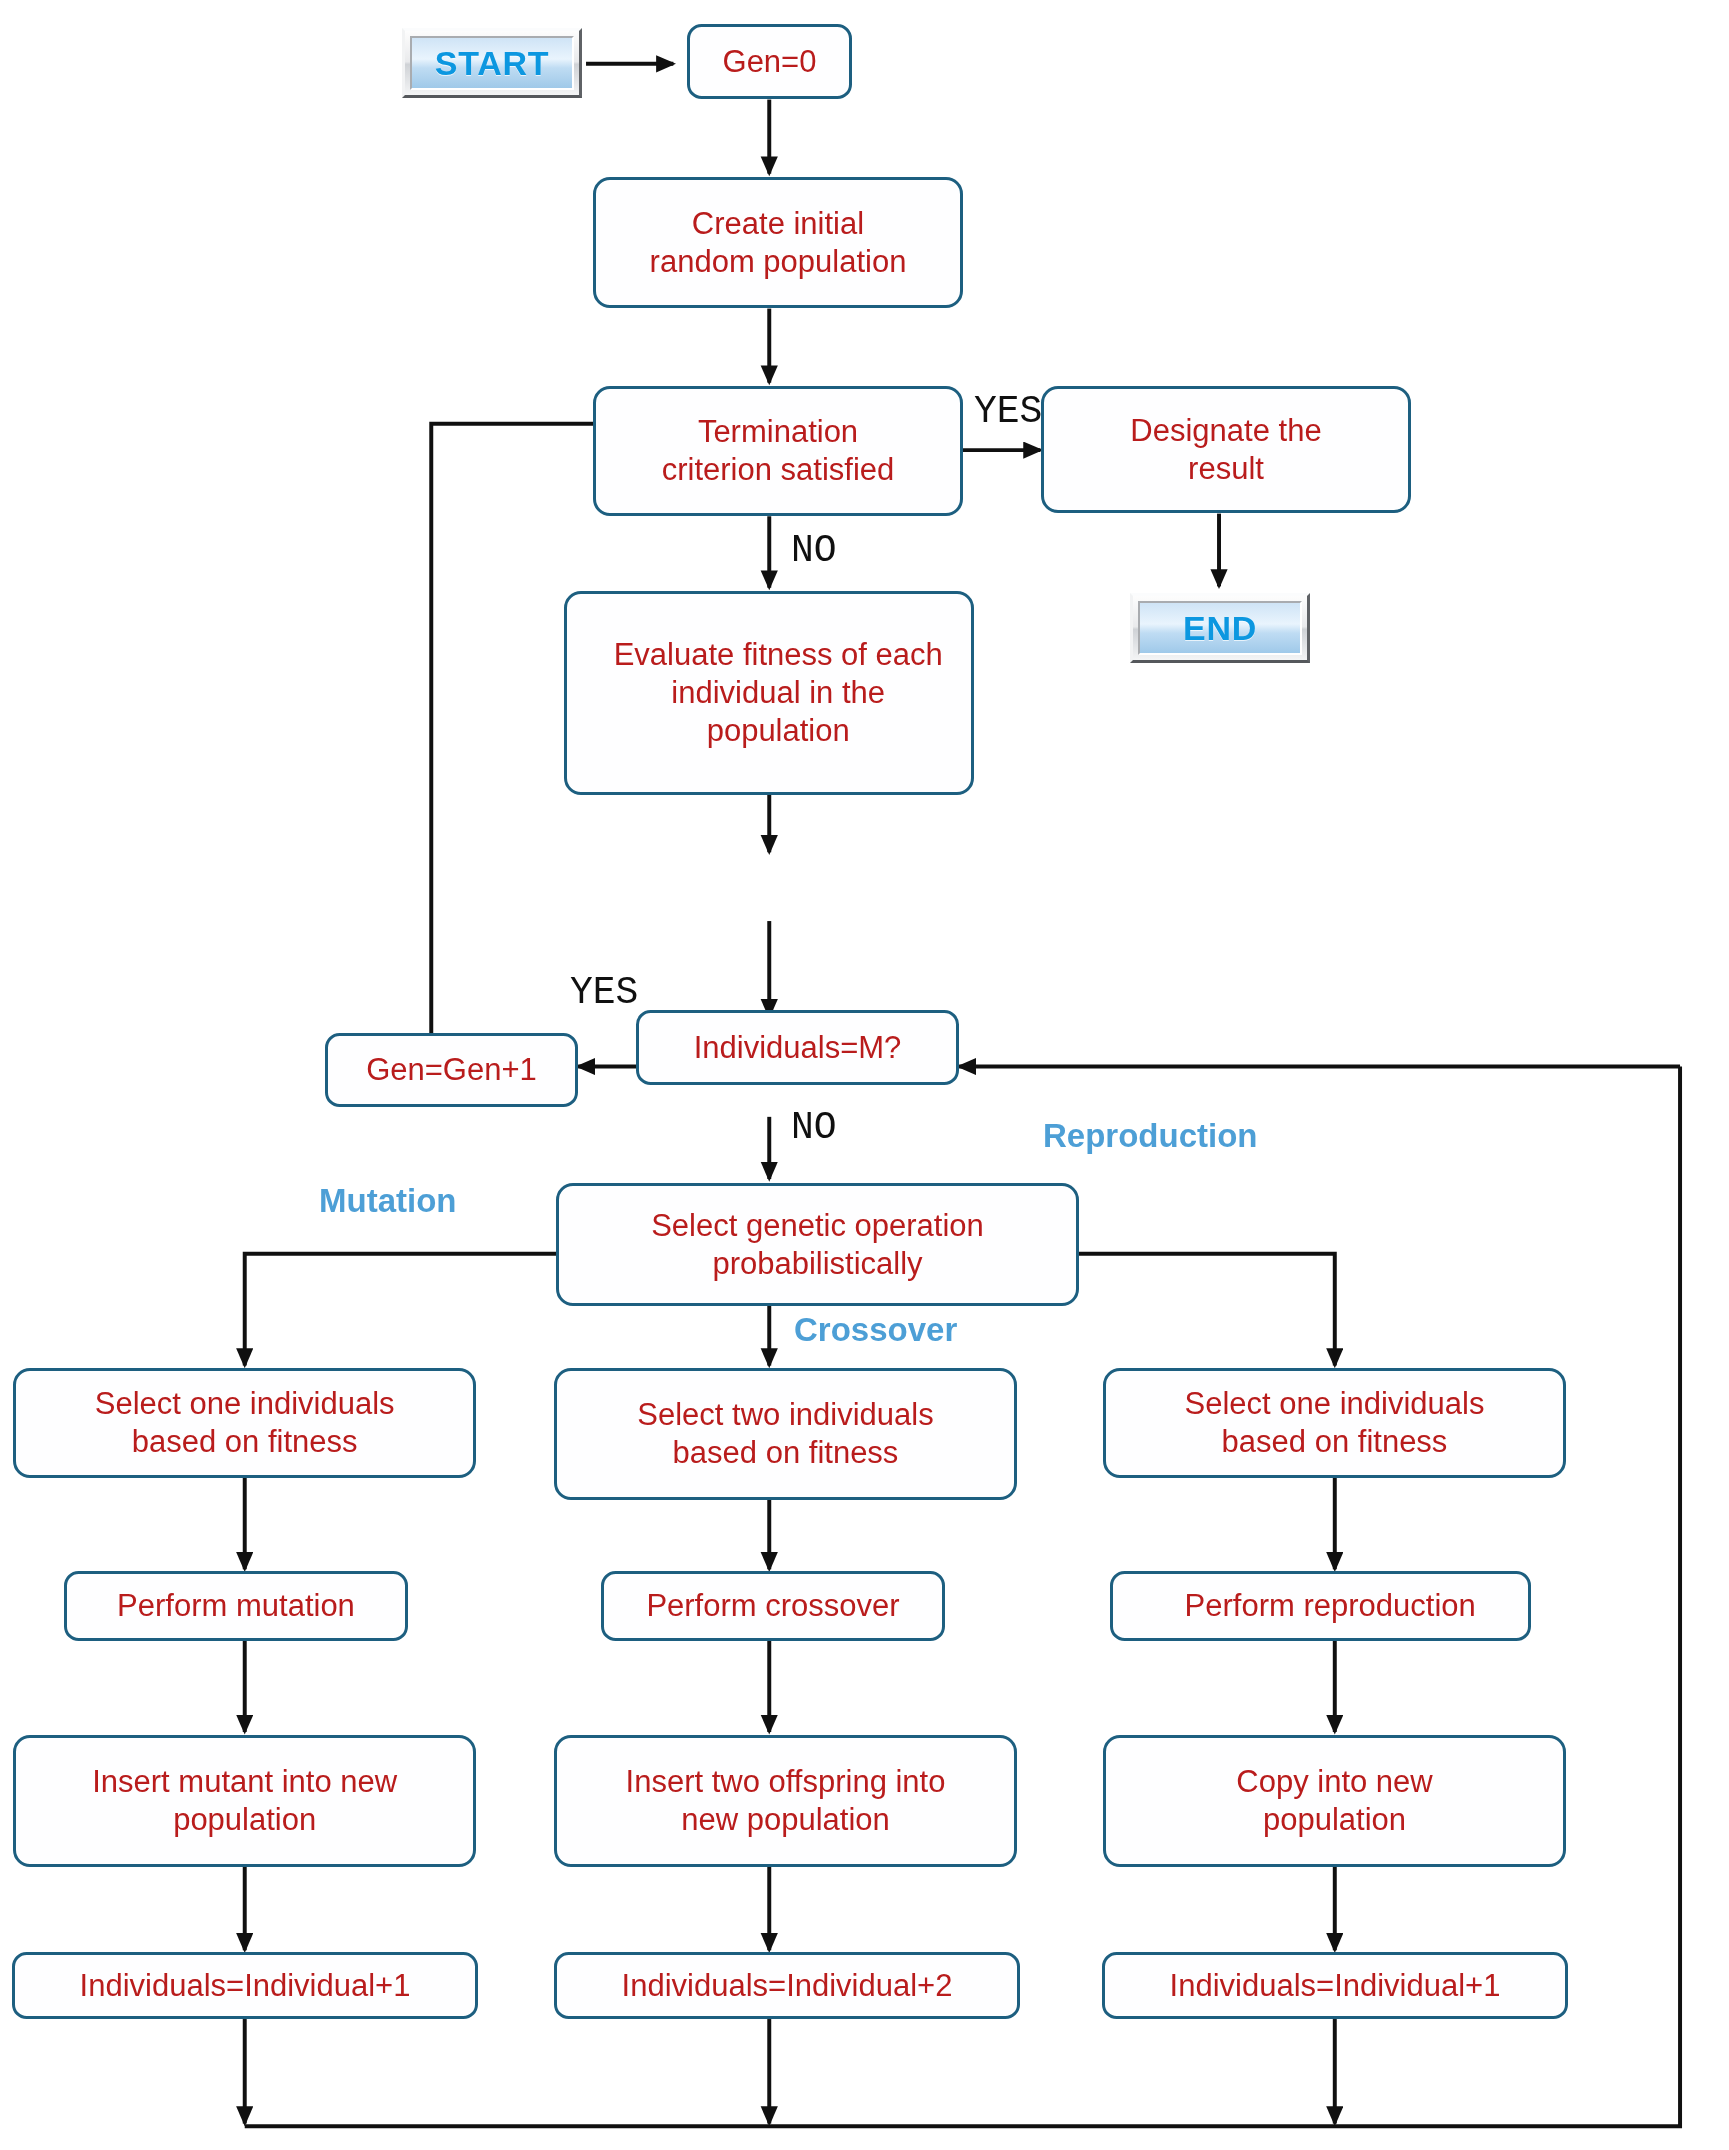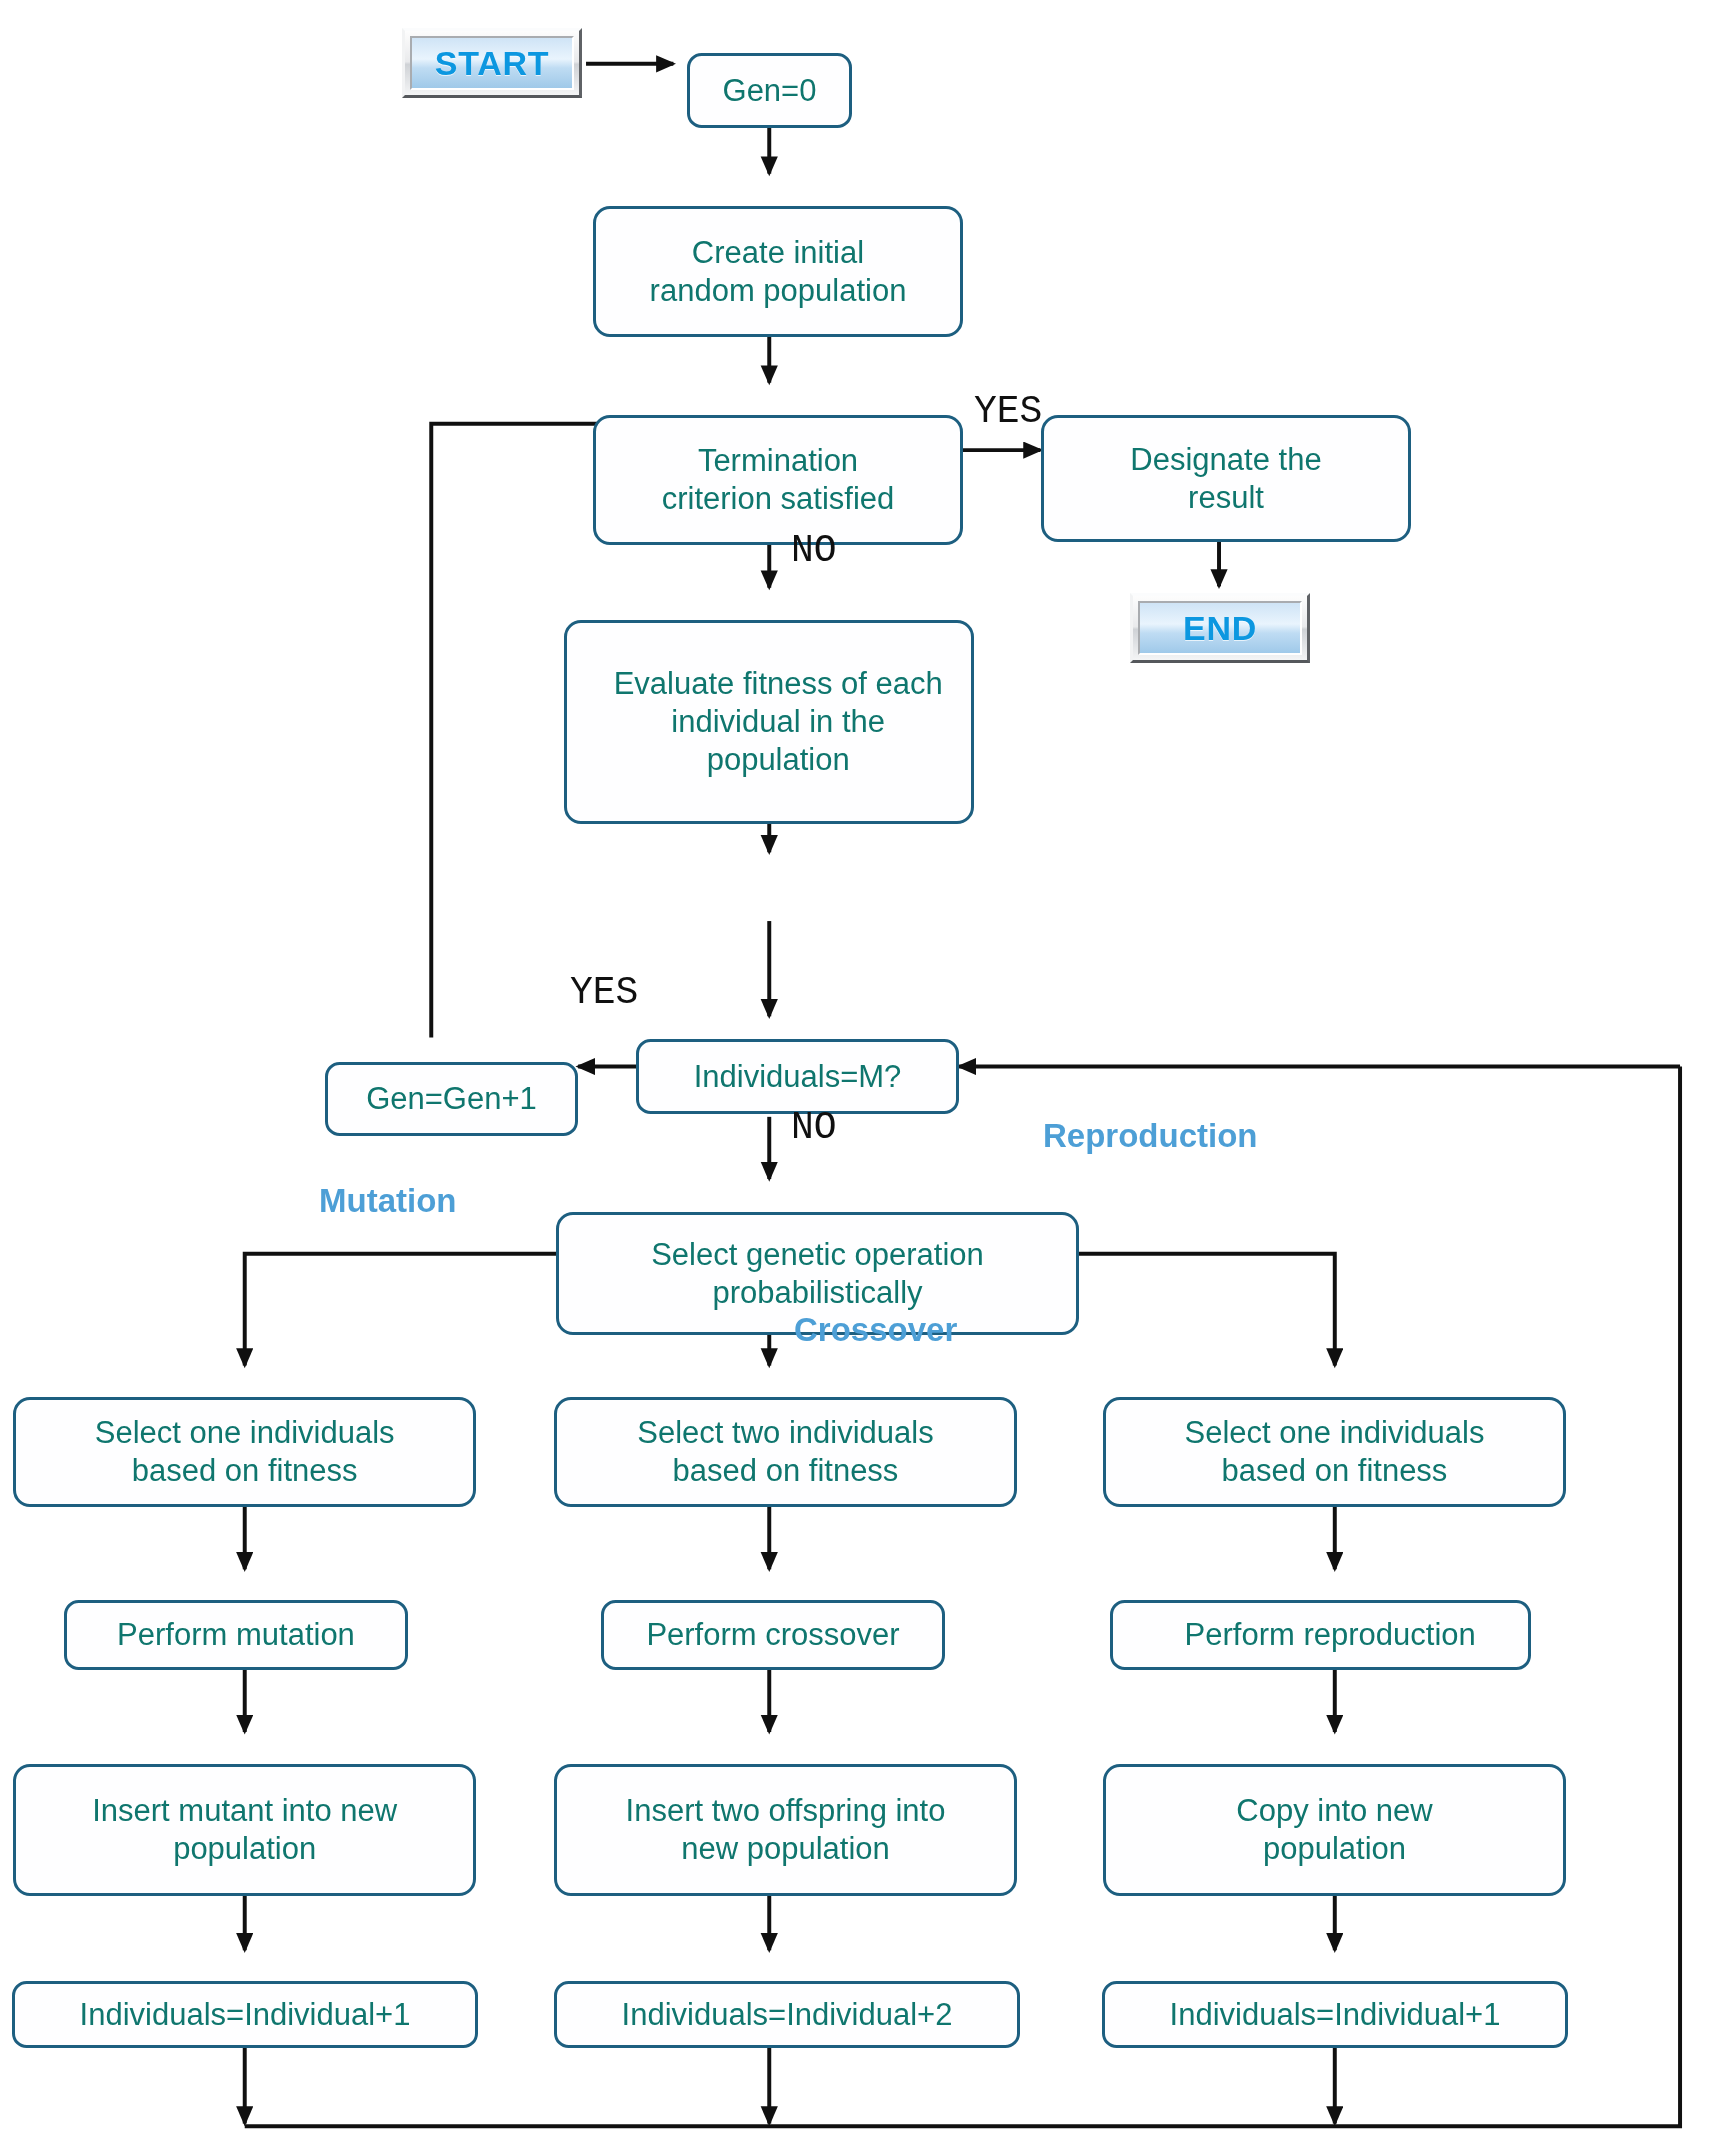--- a/index.html
+++ b/index.html
@@ -2,22 +2,22 @@
 <html style="font-size:10.6px"><head>
 <meta charset="utf-8">
 <style>
   html,body{margin:0;padding:0;background:#ffffff;}
   body{font-family:"Liberation Sans", sans-serif;}
   #stage{position:relative;width:1729px;height:2151px;background:#fff;overflow:hidden;}
   svg#wires{position:absolute;left:0;top:0;width:1729px;height:2151px;}
   .node{position:absolute;box-sizing:border-box;background:#fefeff;
         border:3.3px solid #1d5f80;border-radius:17px;
         display:flex;align-items:center;justify-content:center;text-align:center;
-        color:#0f766e;font-family:"Liberation Sans", sans-serif;line-height:1.22;
-        font-size:31px;padding:2.6px 6.6px;margin-top:29px;}
+        color:#b91c1c;font-family:"Liberation Sans", sans-serif;line-height:1.22;
+        font-size:31px;padding:2.6px 6.6px;}
   .node.tight{border-radius:14.6px;}
   .termbtn{position:absolute;box-sizing:border-box;
         background:linear-gradient(180deg,#fdfdfd 0%,#e9eaec 48%,#cfd2d6 52%,#f4f5f6 100%);
         border-top:3.3px solid #fbfcfd;border-left:3.3px solid #f2f3f4;
         border-right:3.3px solid #5f6266;border-bottom:3.3px solid #55585c;
         padding:4.6px;}
   .termbtn .face{width:100%;height:100%;box-sizing:border-box;
         background:linear-gradient(180deg,#cfe4f6 0%,#e9f4fd 42%,#bfdcf3 60%,#9fc9e9 100%);
         border-top:2.6px solid #a9acb0;border-left:2.6px solid #a9acb0;
         border-right:2.6px solid #ffffff;border-bottom:2.6px solid #ffffff;
@@ -133,21 +133,21 @@
   <div class="node" style="left:556px;top:1183px;width:523px;height:123px;white-space:pre-line;">Select genetic operation
 probabilistically</div>
 
   <div class="node" style="left:13.2px;top:1368px;width:463px;height:110px;white-space:pre-line;">Select one individuals
 based on fitness</div>
   <div class="node tight" style="left:64px;top:1571px;width:344px;height:70px;">Perform mutation</div>
   <div class="node" style="left:13.2px;top:1735px;width:463px;height:132px;white-space:pre-line;">Insert mutant into new
 population</div>
   <div class="node tight" style="left:12px;top:1952px;width:466px;height:67px;">Individuals=Individual+1</div>
 
-  <div class="node" style="left:554px;top:1368px;width:463px;height:110px;white-space:pre-line;">Select two individuals
+  <div class="node" style="left:554px;top:1368px;width:463px;height:132px;white-space:pre-line;">Select two individuals
 based on fitness</div>
   <div class="node tight" style="left:601px;top:1571px;width:344px;height:70px;">Perform crossover</div>
   <div class="node" style="left:554px;top:1735px;width:463px;height:132px;white-space:pre-line;">Insert two offspring into
 new population</div>
   <div class="node tight" style="left:554px;top:1952px;width:466px;height:67px;">Individuals=Individual+2</div>
 
   <div class="node" style="left:1103px;top:1368px;width:463px;height:110px;white-space:pre-line;">Select one individuals
 based on fitness</div>
   <div class="node tight" style="left:1110px;top:1571px;width:421px;height:70px;padding-left:26px;">Perform reproduction</div>
   <div class="node" style="left:1103px;top:1735px;width:463px;height:132px;white-space:pre-line;">Copy into new

